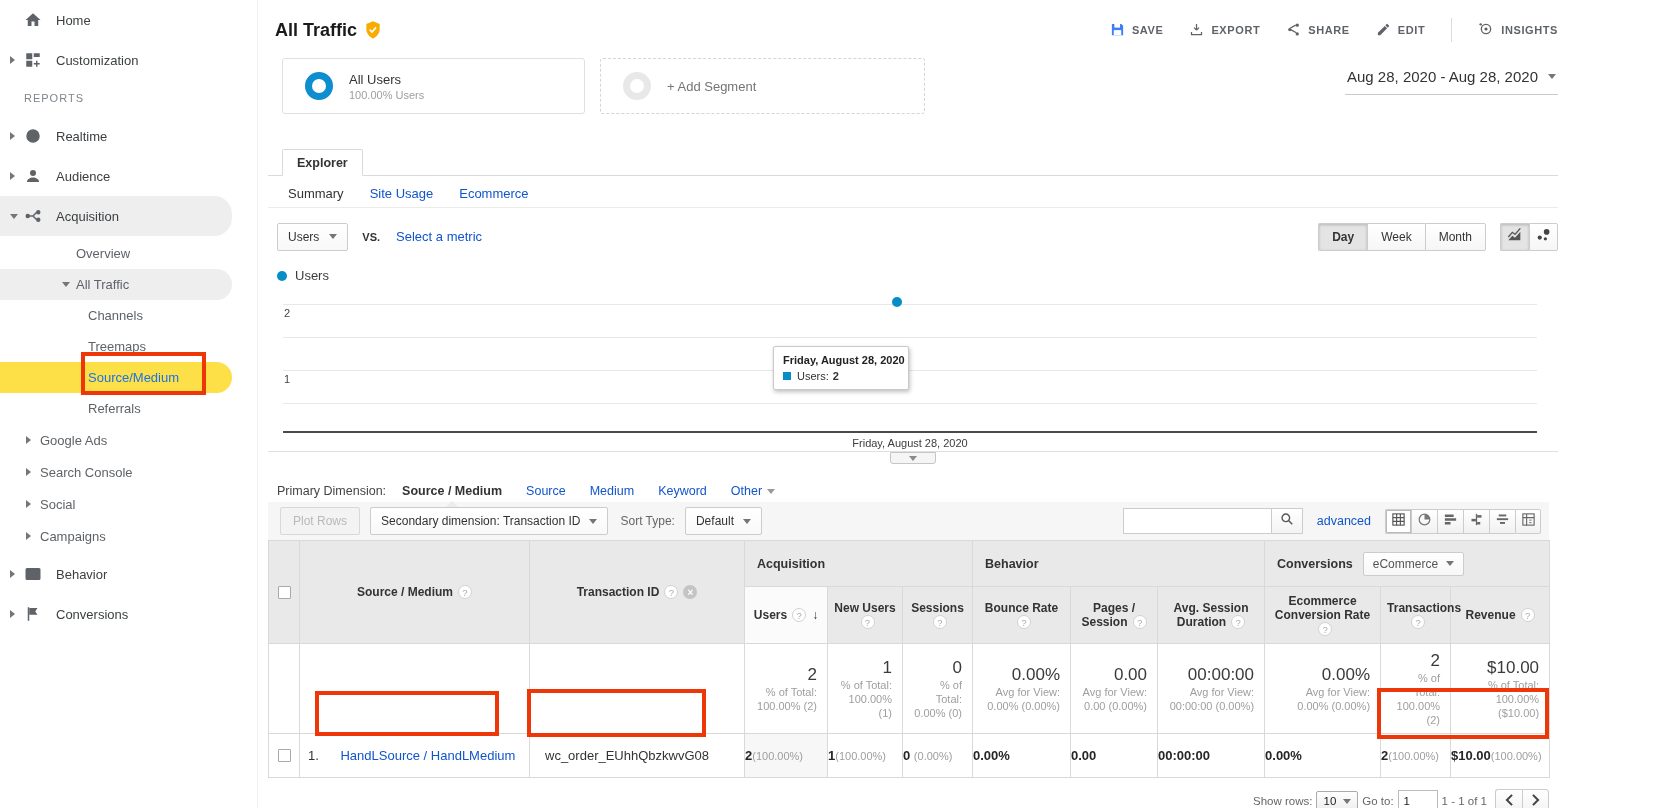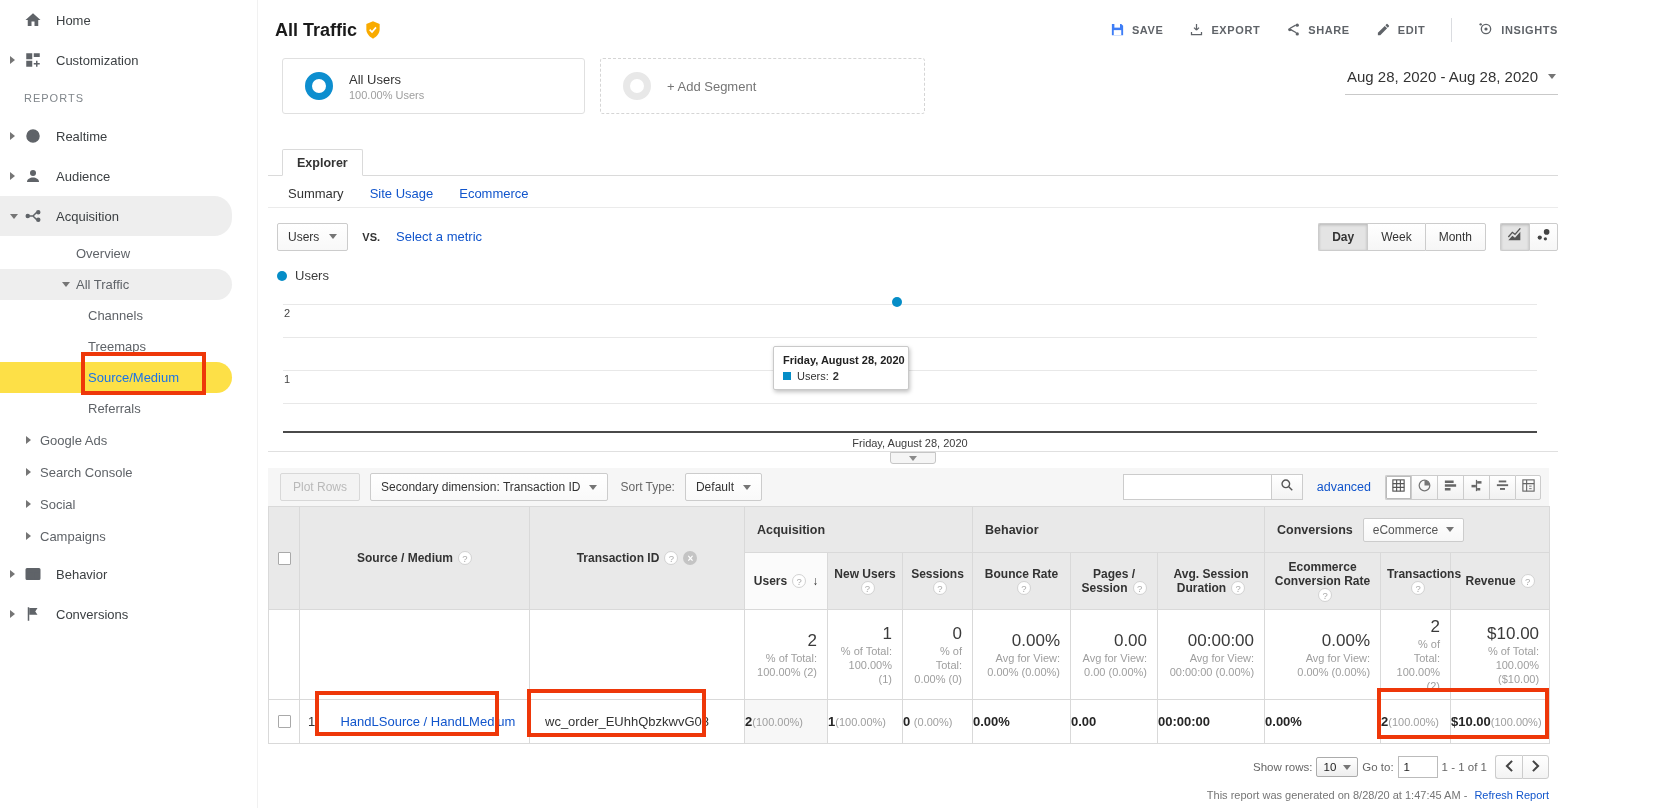--- a/index.html
+++ b/index.html
@@ -445,20 +445,34 @@
           </div>
         </div>
         <div class="xlabel">Friday, August 28, 2020</div>
         <div class="xaxis-sub"></div>
         <div class="timeline-toggle">
           <span class="tri-d" style="border-top-color:#8a8a8a"></span>
         </div>
       </div>
     </div>
 
+    <div class="primary-dim">
+      <span class="pd-label">Primary Dimension:</span>
+      <span class="pd-active">
+        <span>Source / Medium</span>
+        <span class="pd-caret"></span>
+      </span>
+      <span class="pd-link">Source</span>
+      <span class="pd-link">Medium</span>
+      <span class="pd-link">Keyword</span>
+      <span class="pd-other">
+        <span>Other</span>
+        <span class="tri-d" style="border-top-color:#9a9a9a"></span>
+      </span>
+    </div>
 
     <div class="table-toolbar">
       <span class="btn-disabled">Plot Rows</span>
       <div class="btn-dd">
         <span>Secondary dimension: Transaction ID</span>
         <span class="tri-d"></span>
       </div>
       <span class="sort-label">Sort Type:</span>
       <div class="btn-dd">
         <span>Default</span>

